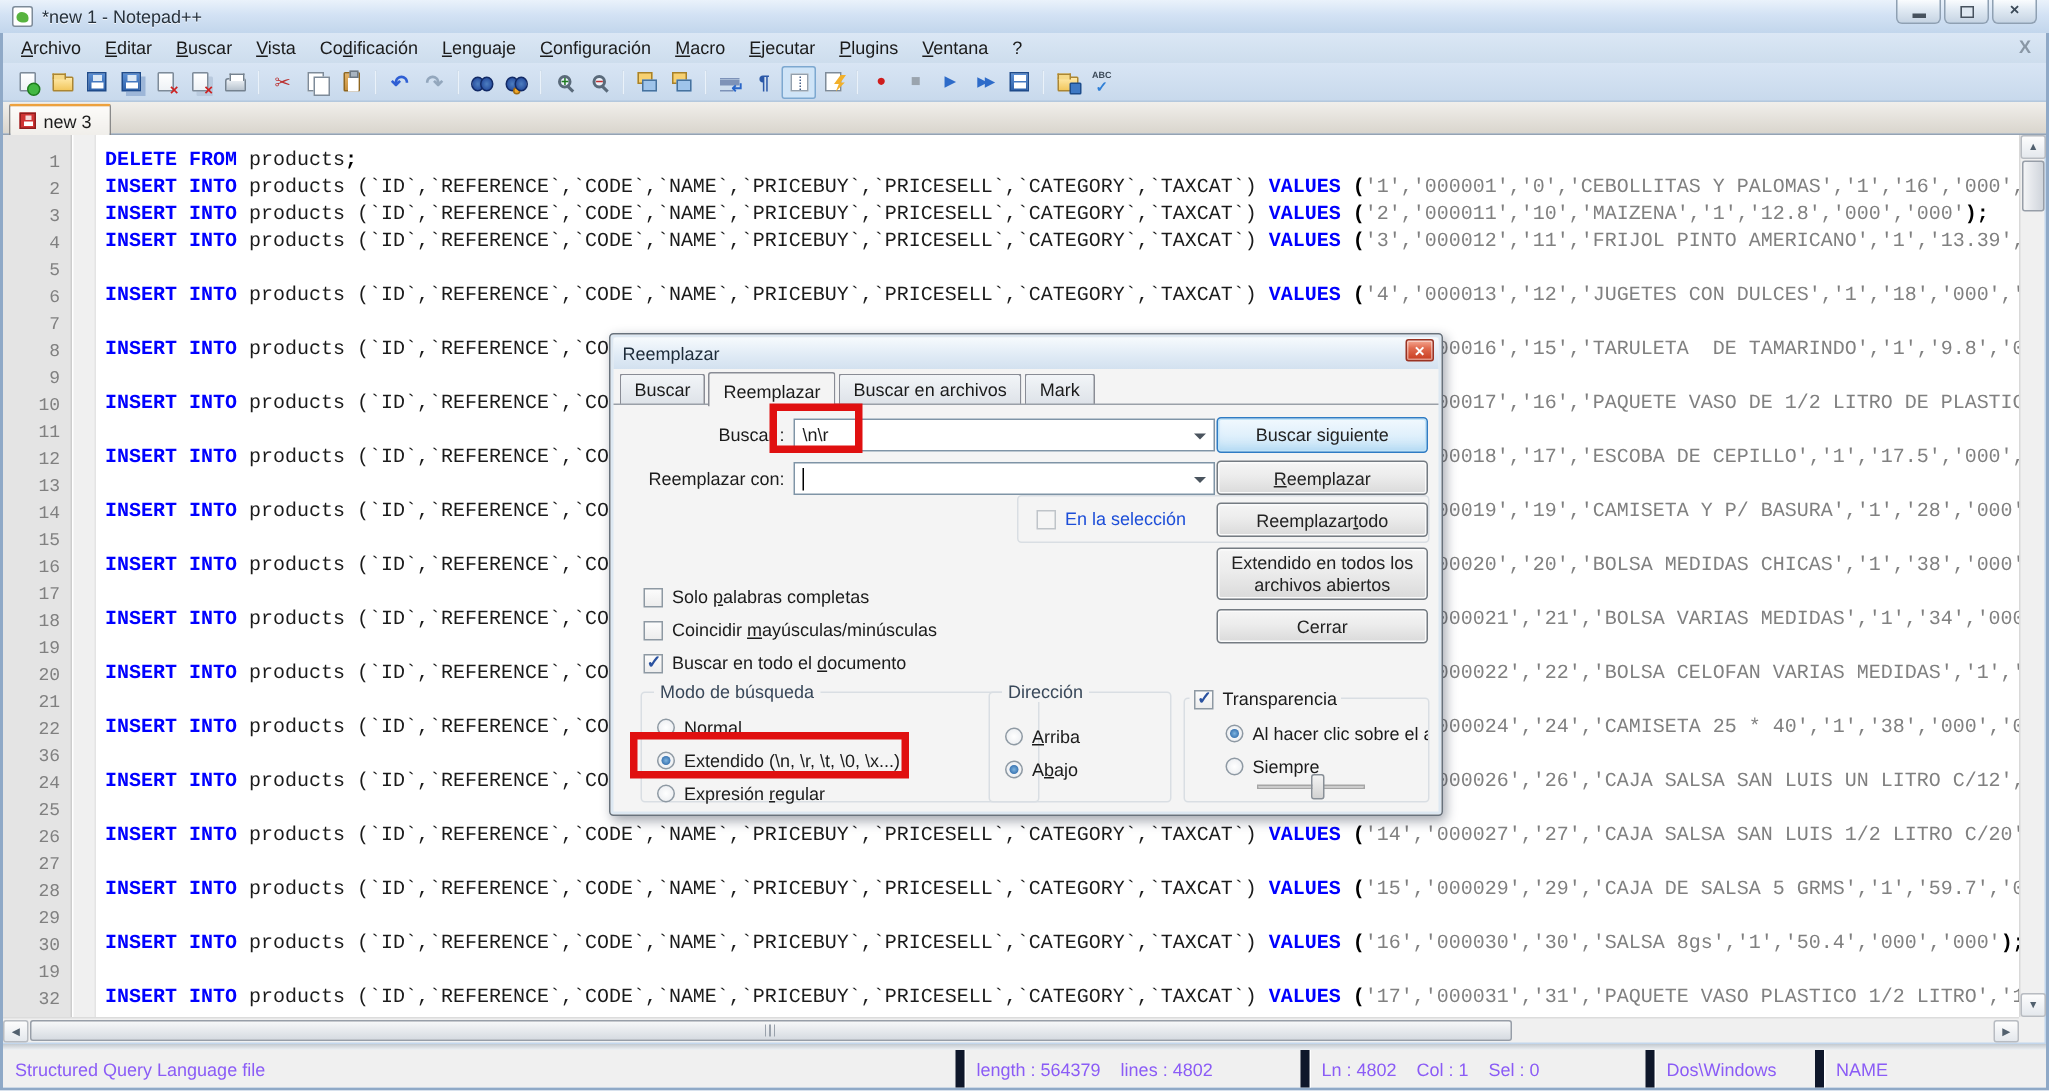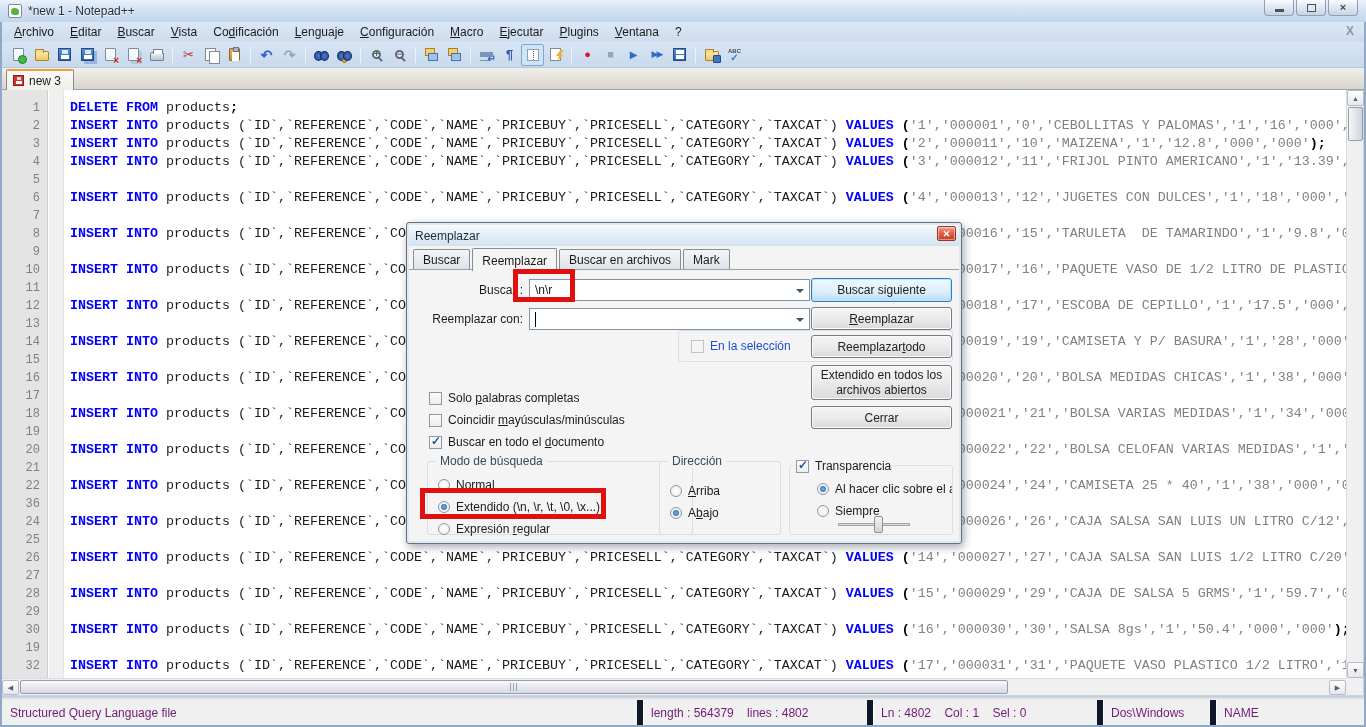--- a/index.html
+++ b/index.html
@@ -106,21 +106,21 @@
     display:flex;align-items:center;justify-content:center;font-size:7px;color:#51606e;}
   .vthumb{position:absolute;left:1px;top:17px;width:15px;height:34px;background:linear-gradient(90deg,#f4f5f7,#cfd4db);border:1px solid #979ea8;border-radius:2px;}
   .hscroll{position:absolute;left:2px;top:678px;width:1344px;height:17px;background:#f0f0f0;border-top:1px solid #dcdcdc;}
   .hthumb{position:absolute;left:18px;top:1px;width:988px;height:14px;background:linear-gradient(#f7f8f9,#d6dbe1);border:1px solid #979ea8;border-radius:2px;
     display:flex;align-items:center;justify-content:center;}
   .hgrip{width:8px;height:8px;background:repeating-linear-gradient(90deg,#9aa2ac 0 1px,transparent 1px 3px);}
   .sb-corner{position:absolute;left:1346px;top:678px;width:17px;height:17px;background:#f0f0f0;}
 
   
   .status-groove{position:absolute;left:2px;top:696px;width:1362px;height:4px;background:linear-gradient(#c3c9cf,#eef1f4);}
-  .statusbar{position:absolute;left:2px;top:700px;width:1362px;height:25px;background:#f0f0f0;display:flex;align-items:stretch;font-size:12px;color:#701a75;}
+  .statusbar{position:absolute;left:2px;top:700px;width:1362px;height:25px;background:#f0f0f0;display:flex;align-items:stretch;font-size:12px;color:#8b5cf6;}
   .ss{display:flex;align-items:center;padding:0 8px;white-space:pre;overflow:hidden;}
   .ss + .ss{border-left:6px solid #0f172a;box-shadow:inset 1px 0 0 #fff;}
   .ss-type{flex:0 0 635px;}
   .ss-len{flex:0 0 230px;}
   .ss-pos{flex:0 0 230px;}
   .ss-eol{flex:0 0 113px;}
   .ss-enc{flex:0 0 118px;}
   .ss-ins{flex:1;margin-left:40px;}
 
   

